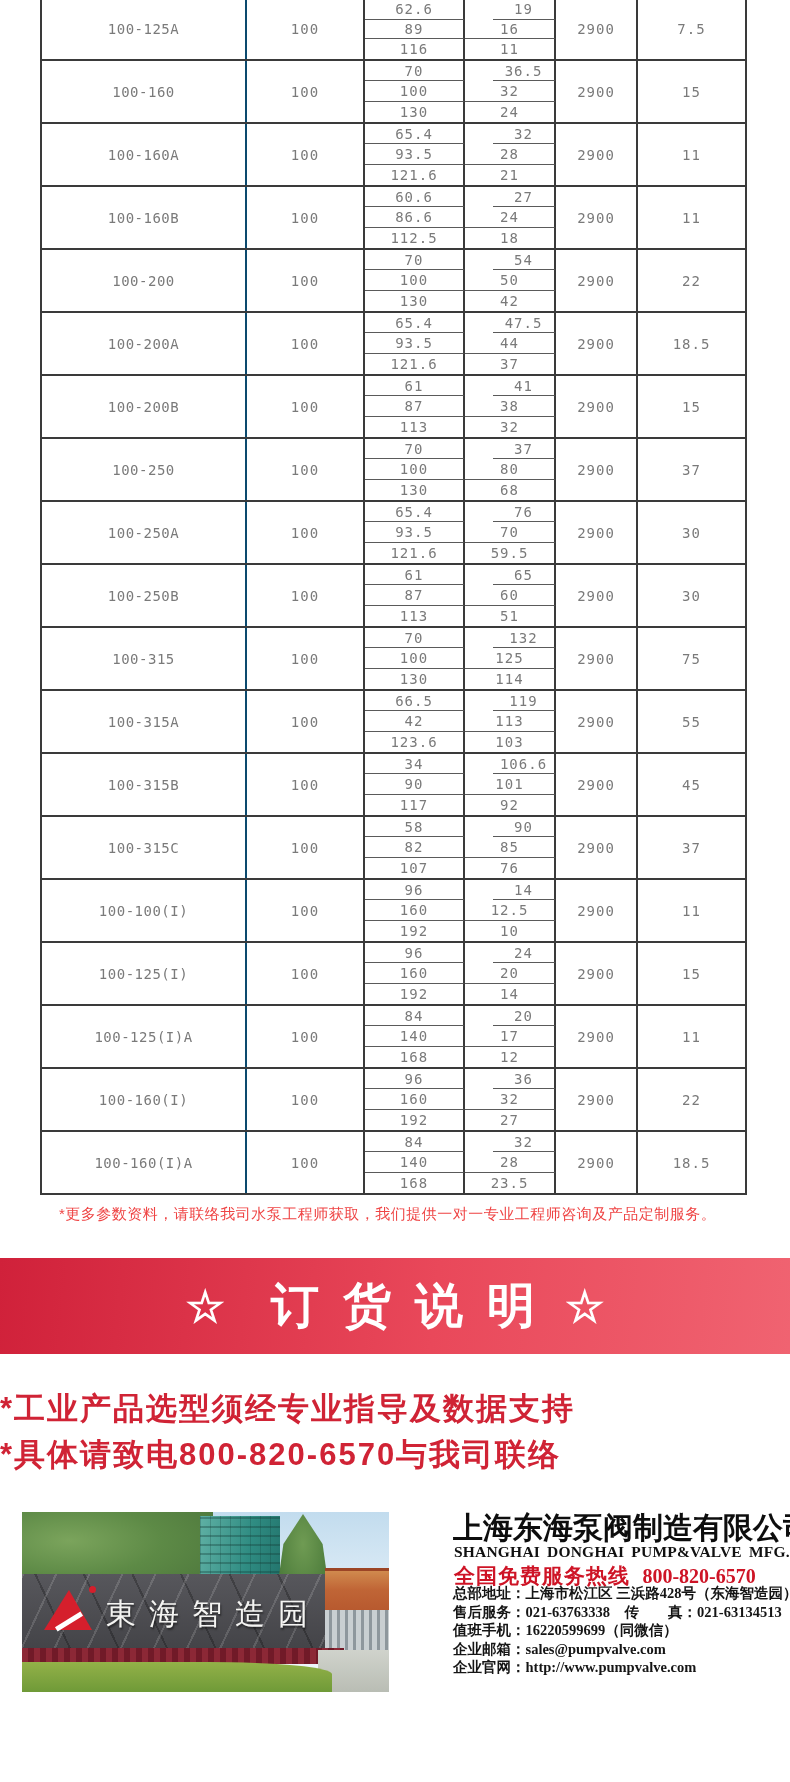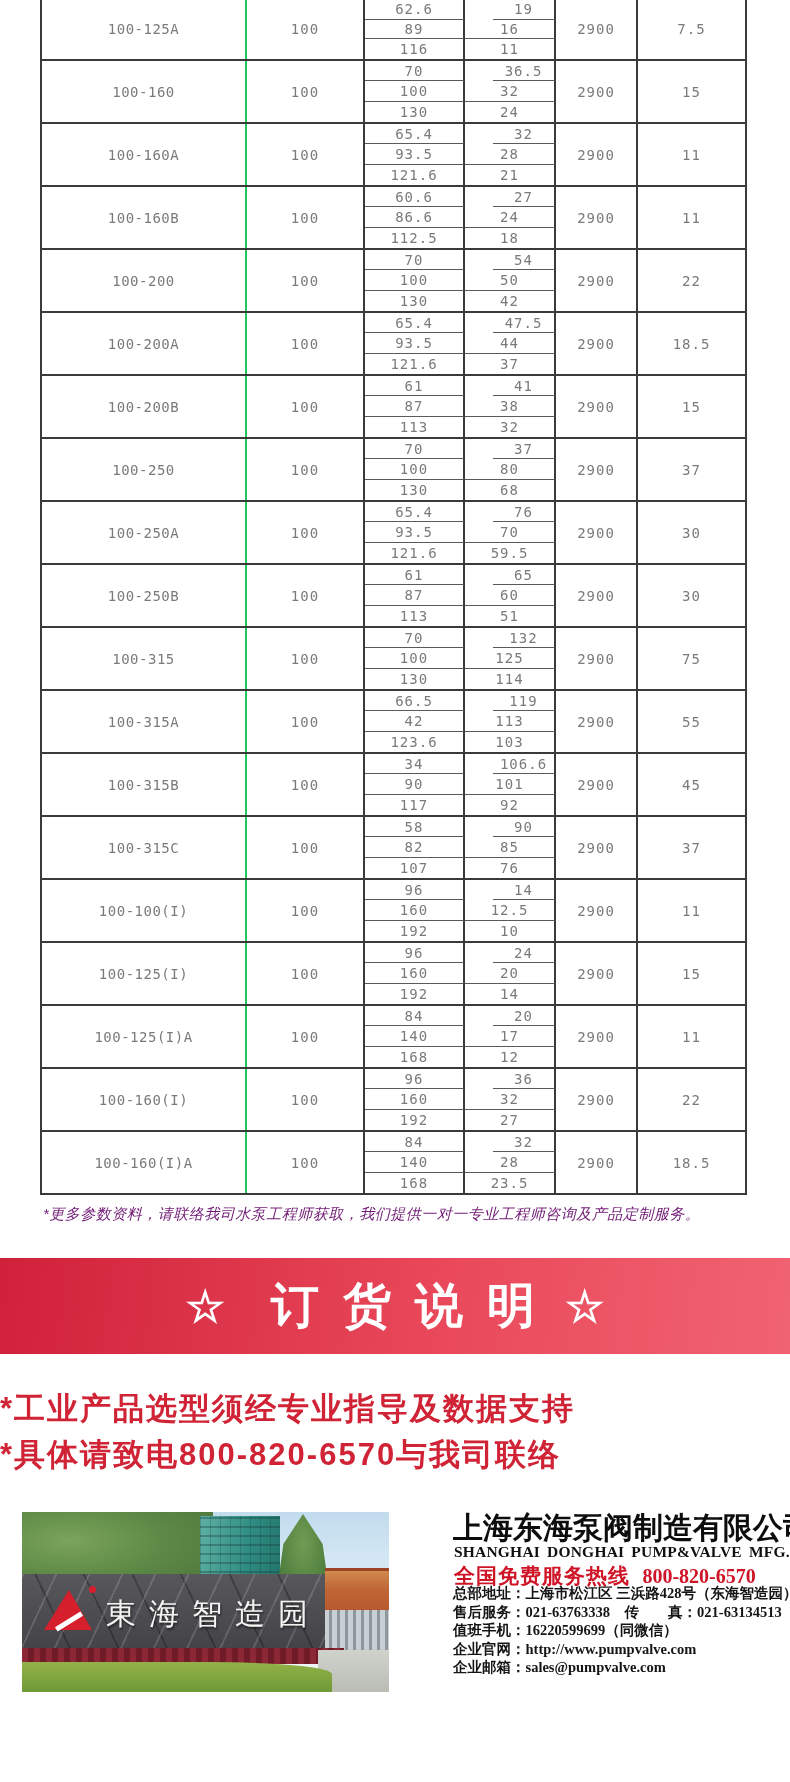--- a/index.html
+++ b/index.html
@@ -10,34 +10,34 @@
   
   .spec-table { position:absolute; left:40px; top:0; width:707px;
     border-left:2px solid #3a3a3a; border-right:2px solid #3a3a3a;
     border-bottom:2px solid #3a3a3a; background:#fff; }
   .row { display:grid; grid-template-columns:205px 118px 100px 91px 82px 107px;
     grid-template-rows:repeat(3,1fr); height:63px; border-top:2px solid #3a3a3a; }
   .row.first { height:59px; border-top:none; }
   .cell { display:flex; align-items:center; justify-content:center;
     color:#7a7a7a; font-family:"DejaVu Sans Mono", monospace;
     font-size:14px; letter-spacing:1px; overflow:hidden; white-space:nowrap; }
-  .c-model { grid-area:1/1/4/2; border-right:2px solid #22c55e; letter-spacing:.5px; }
+  .c-model { grid-area:1/1/4/2; border-right:2px solid #0c4a6e; letter-spacing:.5px; }
   .c-inlet { grid-area:1/2/4/3; border-right:2px solid #3a3a3a; }
   .c-f1 { grid-area:1/3/2/4; border-right:2px solid #3a3a3a; border-bottom:1px solid #5a5a5a; }
   .c-h1 { grid-area:1/4/2/5; border-right:2px solid #3a3a3a; border-bottom:1px solid #5a5a5a;margin-left:28px; }
   .c-f2 { grid-area:2/3/3/4; border-right:2px solid #3a3a3a; border-bottom:1px solid #5a5a5a; }
   .c-h2 { grid-area:2/4/3/5; border-right:2px solid #3a3a3a; border-bottom:1px solid #5a5a5a; }
   .c-f3 { grid-area:3/3/4/4; border-right:2px solid #3a3a3a; }
   .c-h3 { grid-area:3/4/4/5; border-right:2px solid #3a3a3a; }
   .c-speed { grid-area:1/5/4/6; border-right:2px solid #3a3a3a; }
   .c-power { grid-area:1/6/4/7; }
 
   
-  .note-line { position:absolute; left:43px; top:1205px; width:720px;
-    font-size:15px; color:#701a75; letter-spacing:.5px;font-style:italic; }
+  .note-line { position:absolute; left:59px; top:1205px; width:720px;
+    font-size:15px; color:#ef4444; letter-spacing:.5px; }
 
   
   .order-banner { position:absolute; left:0; top:1258px; width:790px; height:96px;
     display:flex; align-items:center; justify-content:center;
     background:linear-gradient(96deg,#d0213a 0%,#e9485a 55%,#f06371 100%); }
   .order-banner .star { color:#fff; font-size:44px; font-weight:700; }
   .order-banner .star.left { margin-right:22px; }
   .order-banner .star.right { margin-left:6px; }
   .order-banner .title { color:#fff; font-size:48px; font-weight:900;
     letter-spacing:24px; margin-left:24px; }
@@ -369,15 +369,15 @@
 <div class="company-name-cn">上海东海泵阀制造有限公司</div>
 <div class="company-name-en">SHANGHAI DONGHAI PUMP&amp;VALVE MFG.CO.,LTD.</div>
 <div class="hotline">
   <span class="lbl">全国免费服务热线</span>
   <span class="num">800-820-6570</span>
 </div>
 <div class="company-details">
     <div class="detail-line">总部地址：上海市松江区 三浜路428号（东海智造园）</div>
     <div class="detail-line">售后服务：021-63763338　传　　真：021-63134513</div>
     <div class="detail-line">值班手机：16220599699（同微信）</div>
+    <div class="detail-line">企业邮箱：sales@pumpvalve.com</div>
     <div class="detail-line">企业官网：http://www.pumpvalve.com</div>
-    <div class="detail-line">企业邮箱：sales@pumpvalve.com</div>
   </div>
 
 </body></html>

